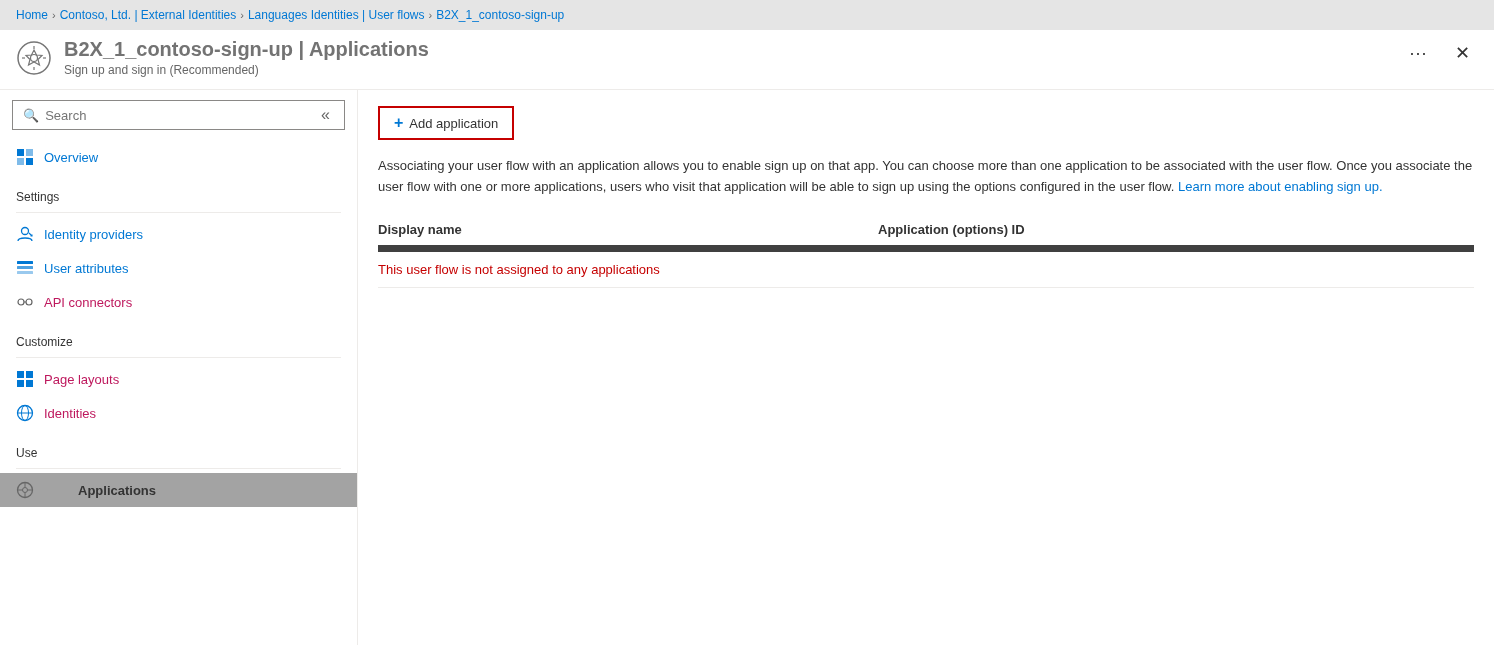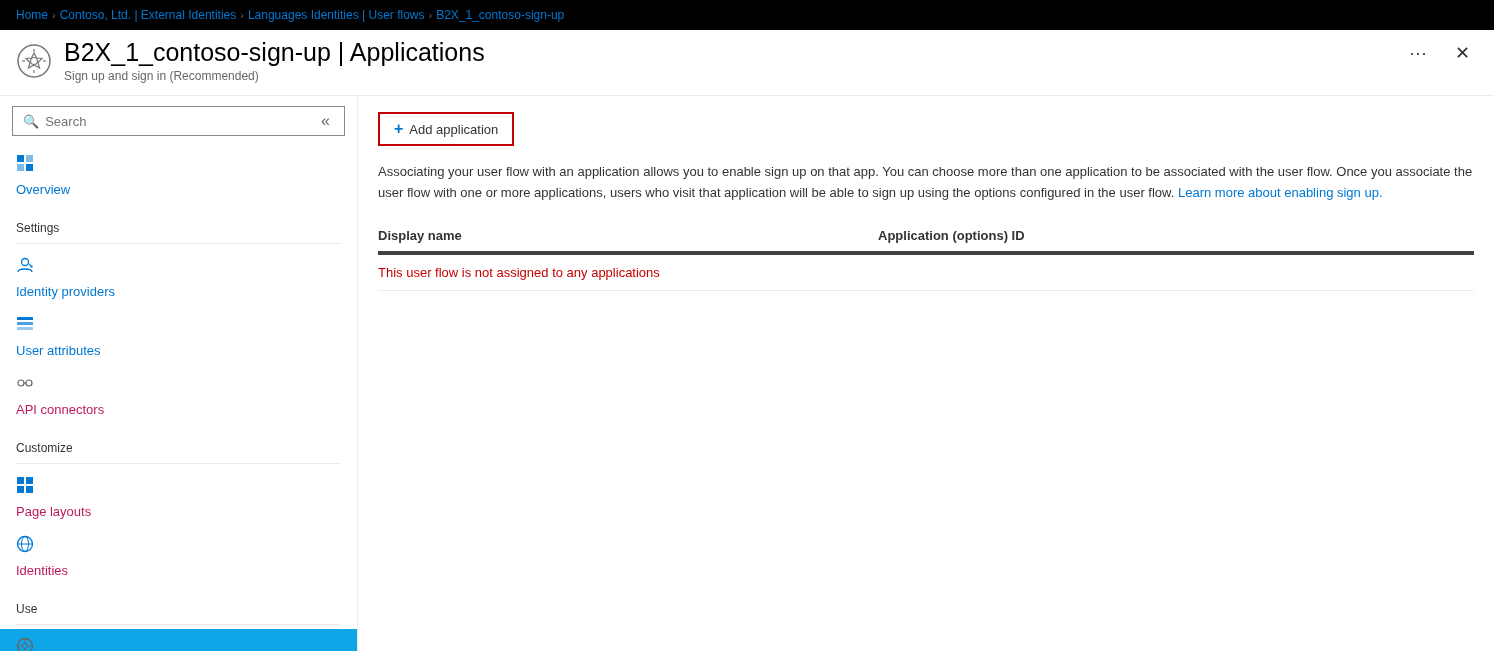--- a/index.html
+++ b/index.html
@@ -2,38 +2,38 @@
 <html><head>
   <meta charset="utf-8">
   <style>
     * { margin: 0; padding: 0; box-sizing: border-box; }
     body { font-family: 'Segoe UI', Arial, sans-serif; font-size: 13px; background: #fff; color: #333; width: 1494px; height: 665px; overflow: hidden; }
 
     
     .breadcrumb {
       display: flex; align-items: center; gap: 4px;
       padding: 8px 16px; font-size: 12px; color: #0078d4;
-      background: #000000;
+      background: #e5e5e5;
     }
     .breadcrumb span { color: #333; }
     .breadcrumb a { color: #0078d4; text-decoration: none; cursor: pointer; }
     .breadcrumb .sep { color: #666; font-size: 11px; }
 
     
     .page-header {
       display: flex; align-items: flex-start; justify-content: space-between;
       padding: 8px 16px 12px 16px;
       border-bottom: 1px solid #edebe9;
     }
     .page-header-left { display: flex; align-items: center; gap: 12px; }
     .page-header-icon {
       width: 36px; height: 36px; display: flex; align-items: center; justify-content: center;
     }
     .page-title-block { display: flex; flex-direction: column; }
-    .page-title { font-size: 25px; font-weight: 400; color: #000000; }
+    .page-title { font-size: 20px; font-weight: 700; color: #737373; }
     .page-subtitle { font-size: 12px; color: #666; margin-top: 2px; }
     .header-actions { display: flex; align-items: center; gap: 12px; }
     .ellipsis-btn {
       background: none; border: none; cursor: pointer; font-size: 18px; color: #333; padding: 4px 8px;
     }
     .close-btn {
       background: none; border: none; cursor: pointer; font-size: 18px; color: #333; padding: 4px 8px;
     }
 
     
@@ -50,24 +50,24 @@
       border: 1px solid #8a8886; background: #fff; cursor: text;
     }
     .search-bar input {
       border: none; outline: none; font-size: 13px; width: 100%; background: transparent;
     }
     .search-collapse-btn {
       background: none; border: none; cursor: pointer; font-size: 16px; color: #666; padding: 0 4px; margin-left: auto;
     }
 
     .sidebar-item {
-      display: flex; gap: 10px;
-      padding: 8px 16px; cursor: pointer; font-size: 13px; color: #333; flex-direction: column;
-    }
-    .sidebar-item.active { background: #0ea5e9; font-weight: 600; gap: 44px; }
+      display: flex; align-items: center; gap: 10px;
+      padding: 8px 16px; cursor: pointer; font-size: 13px; color: #333;
+    }
+    .sidebar-item.active { background: #a3a3a3; font-weight: 600; gap: 44px; }
     .sidebar-item .item-icon { width: 18px; height: 18px; display: flex; align-items: center; justify-content: center; flex-shrink: 0; }
     .sidebar-item .item-label { color: #0078d4; }
     .sidebar-item .item-label.active-label { color: #333; font-weight: 600; }
     .sidebar-item .item-label.no-link { color: #be185d; }
 
     .sidebar-section-title {
       font-size: 12px; font-weight: 400; color: #333;
       padding: 12px 16px 4px 16px;
       margin-top: 4px;
     }
@@ -85,21 +85,21 @@
     }
     .add-icon { font-size: 16px; color: #0078d4; font-weight: 600; }
 
     .description-text {
       font-size: 13px; color: #333; line-height: 1.6; margin-bottom: 16px; max-width: 1100px;
     }
     .description-text a { color: #0078d4; text-decoration: none; text-align: right; }
 
     .table-container { width: 100%; }
     .table-header {
-      display: flex; border-bottom: 4px solid #404040; padding: 8px 0;
+      display: flex; border-bottom: 7px solid #404040; padding: 8px 0;
     }
     .table-header .col1 { width: 500px; font-weight: 600; font-size: 13px; color: #333; }
     .table-header .col2 { flex: 1; font-weight: 600; font-size: 13px; color: #333; }
     .table-body-row {
       display: flex; padding: 10px 0; border-bottom: 1px solid #edebe9; align-items: flex-end;
     }
     .empty-row { color: #c50000; font-size: 13px; }
     .icon-overview svg { width: 18px; height: 18px; }
     .icon-identity svg { width: 18px; height: 18px; }
     .icon-user-attr svg { width: 18px; height: 18px; }

